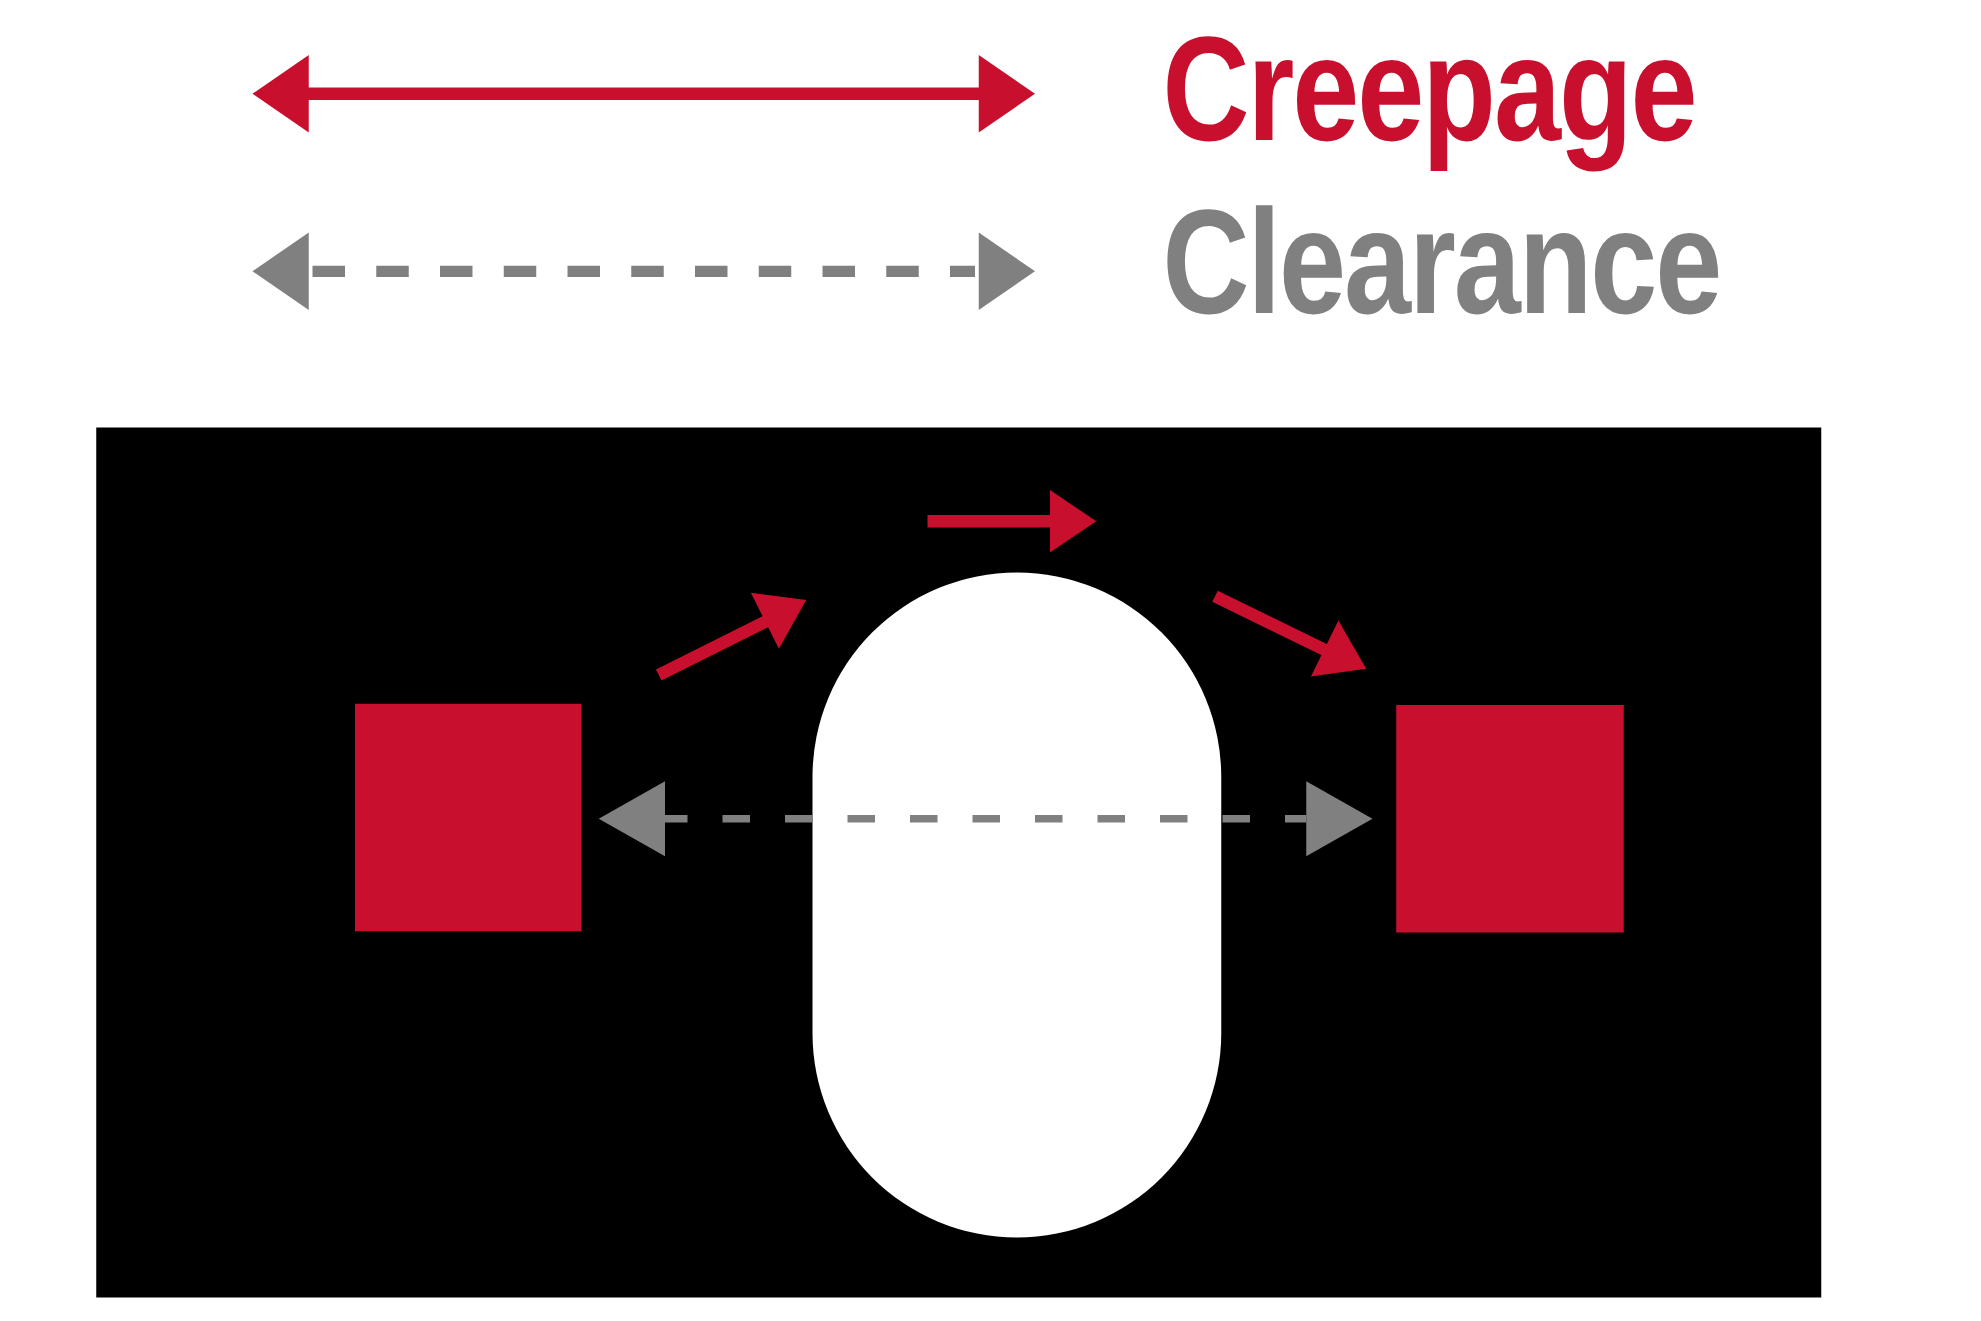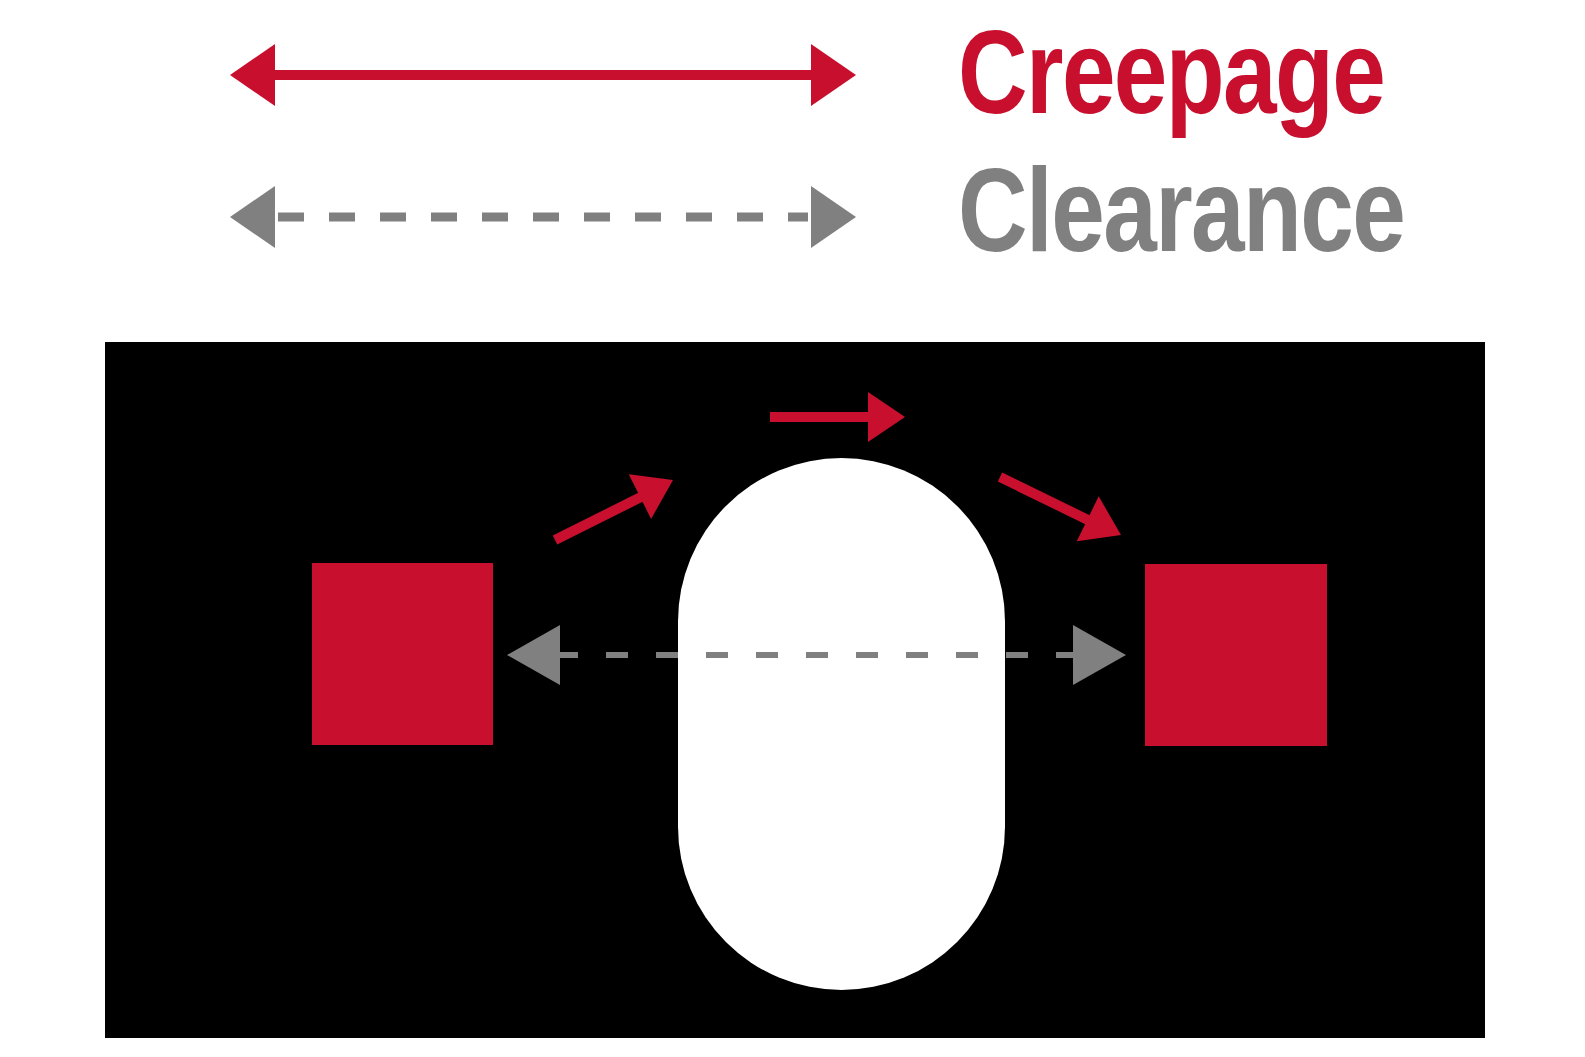--- a/index.html
+++ b/index.html
@@ -7,21 +7,20 @@
     padding: 0;
     background: var(--background, #fff);
     font-family: "Liberation Sans", "DejaVu Sans", sans-serif;
   }
   .canvas {
     position: relative;
     width: 1457px;
     height: 1057px;
     background: var(--background, #fff);
     overflow: hidden;
-    margin-left: 28px;
   }
   
   .legend-arrow {
     position: absolute;
     left: 200px;
     width: 630px;
     height: 76px;
   }
   .legend-arrow.creepage { top: 37px; }
   .legend-arrow.clearance { top: 179px; }

